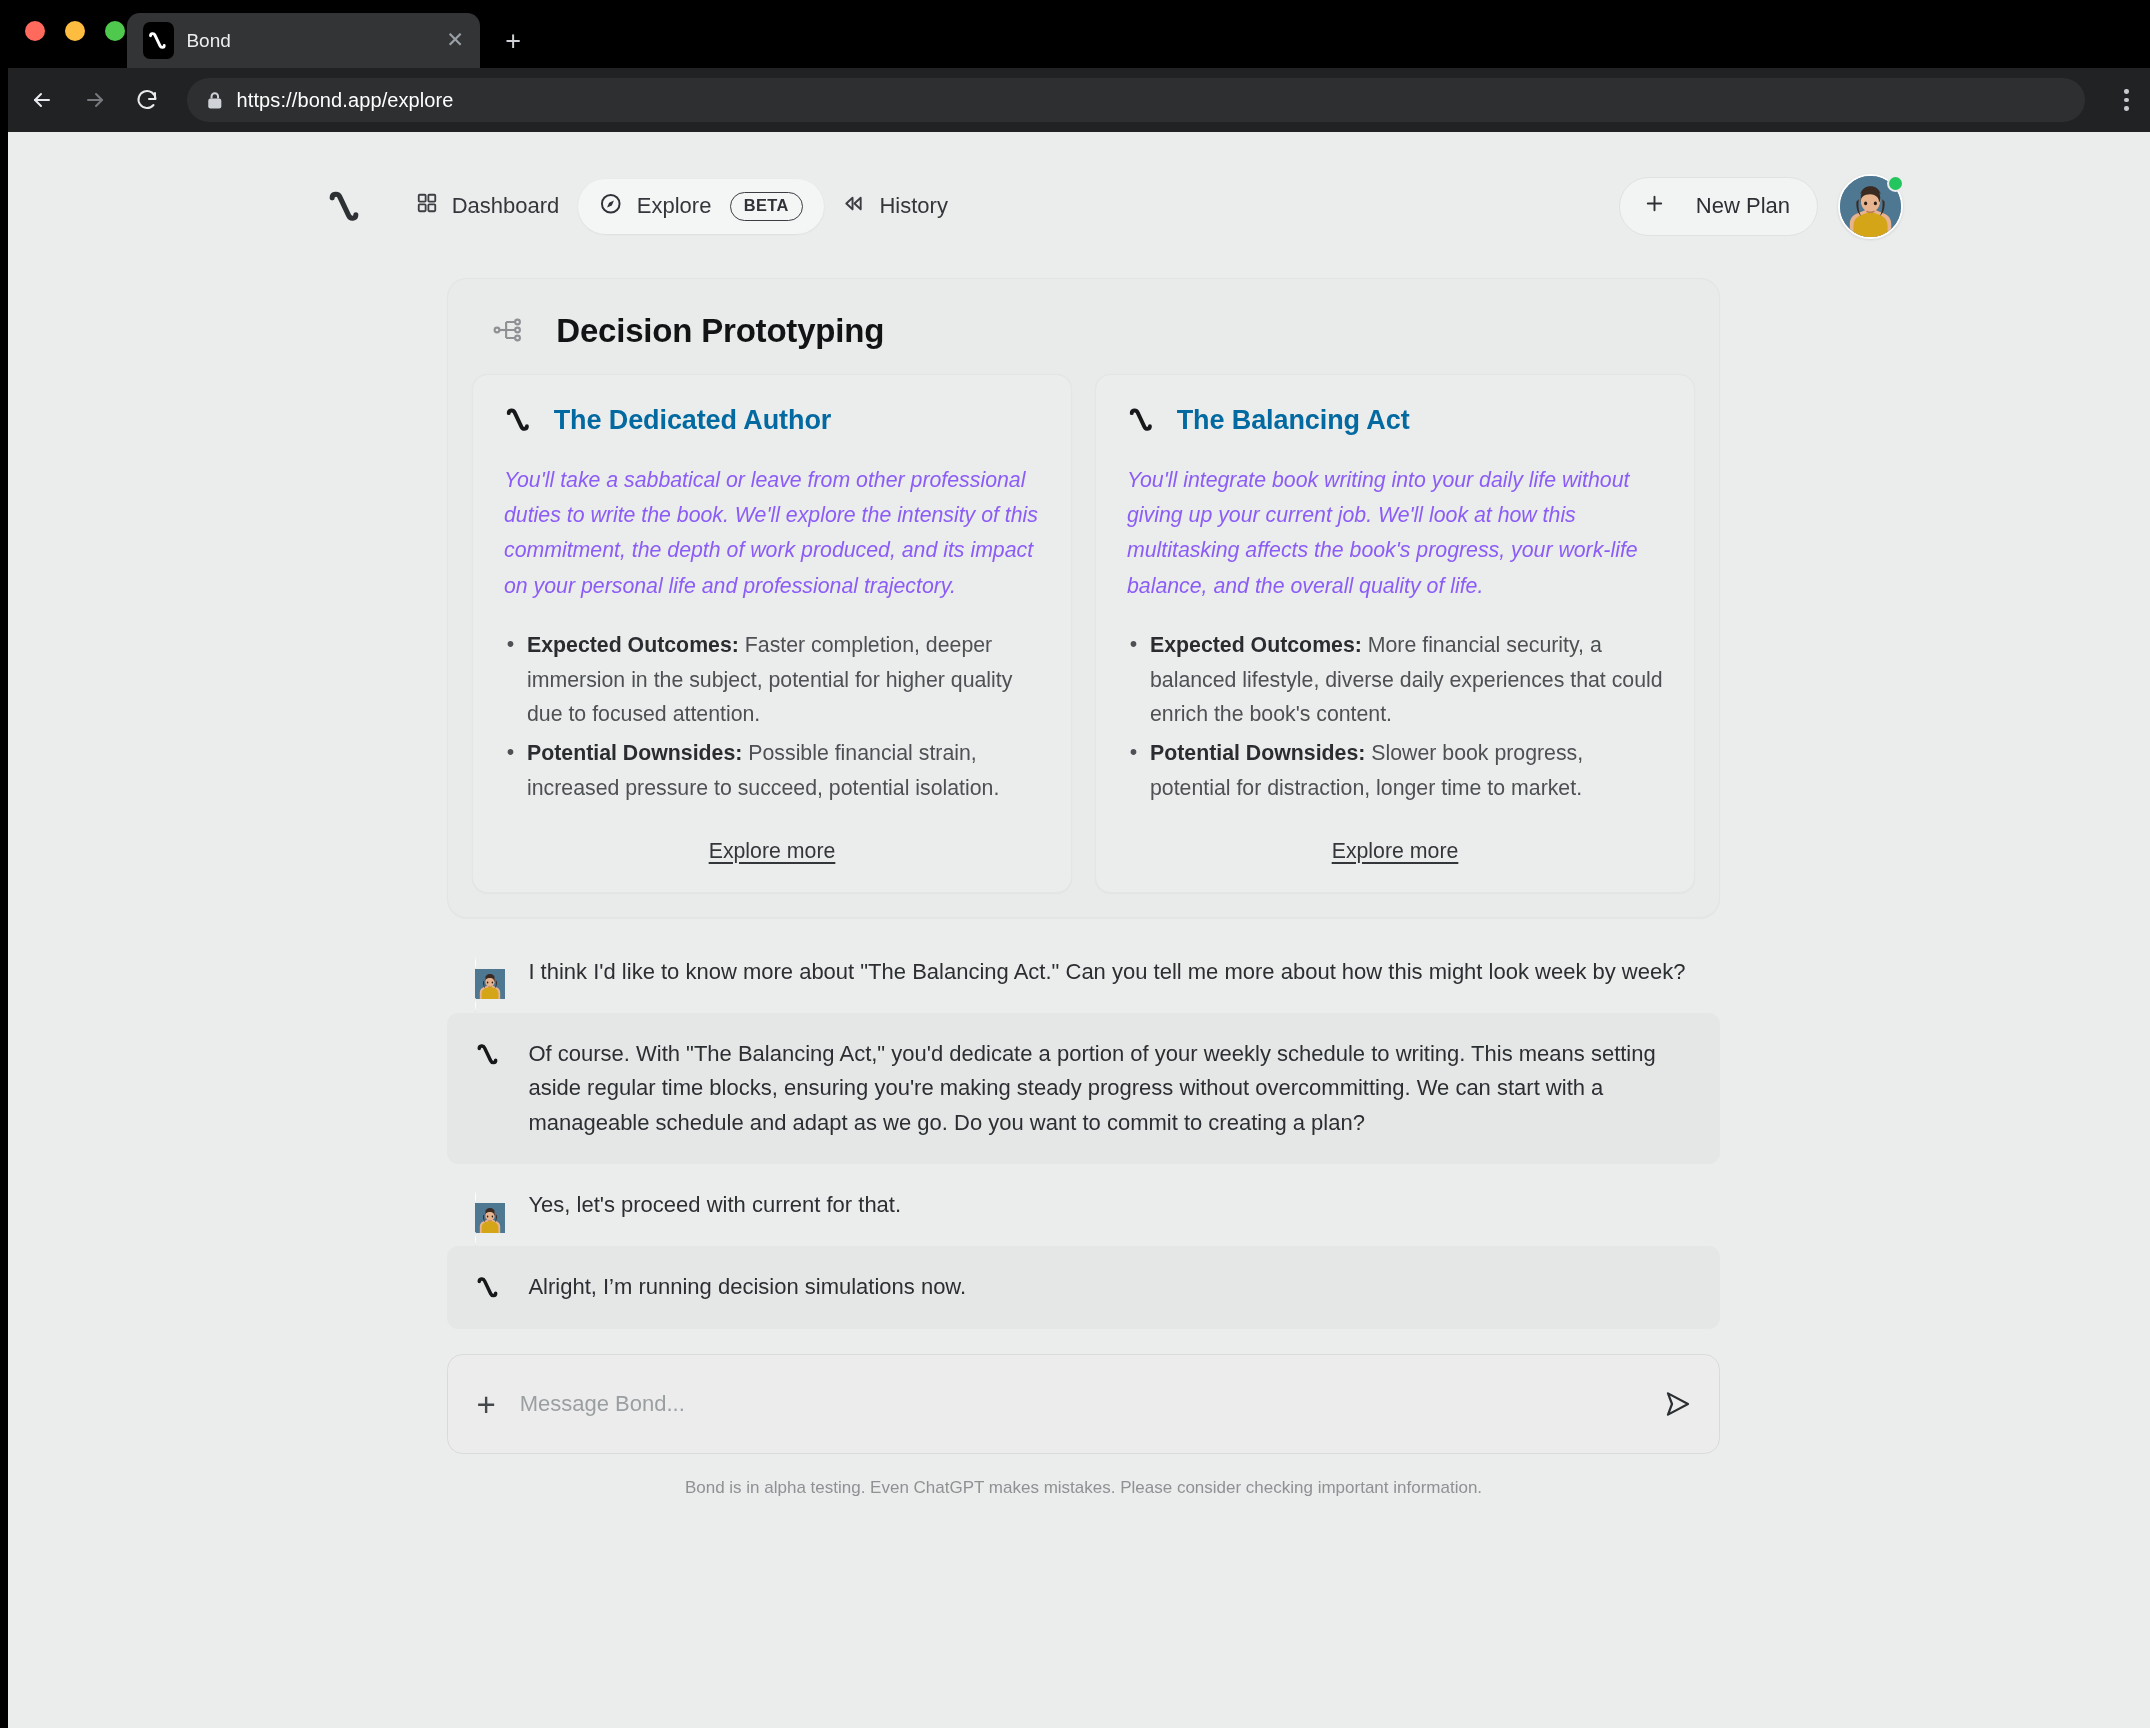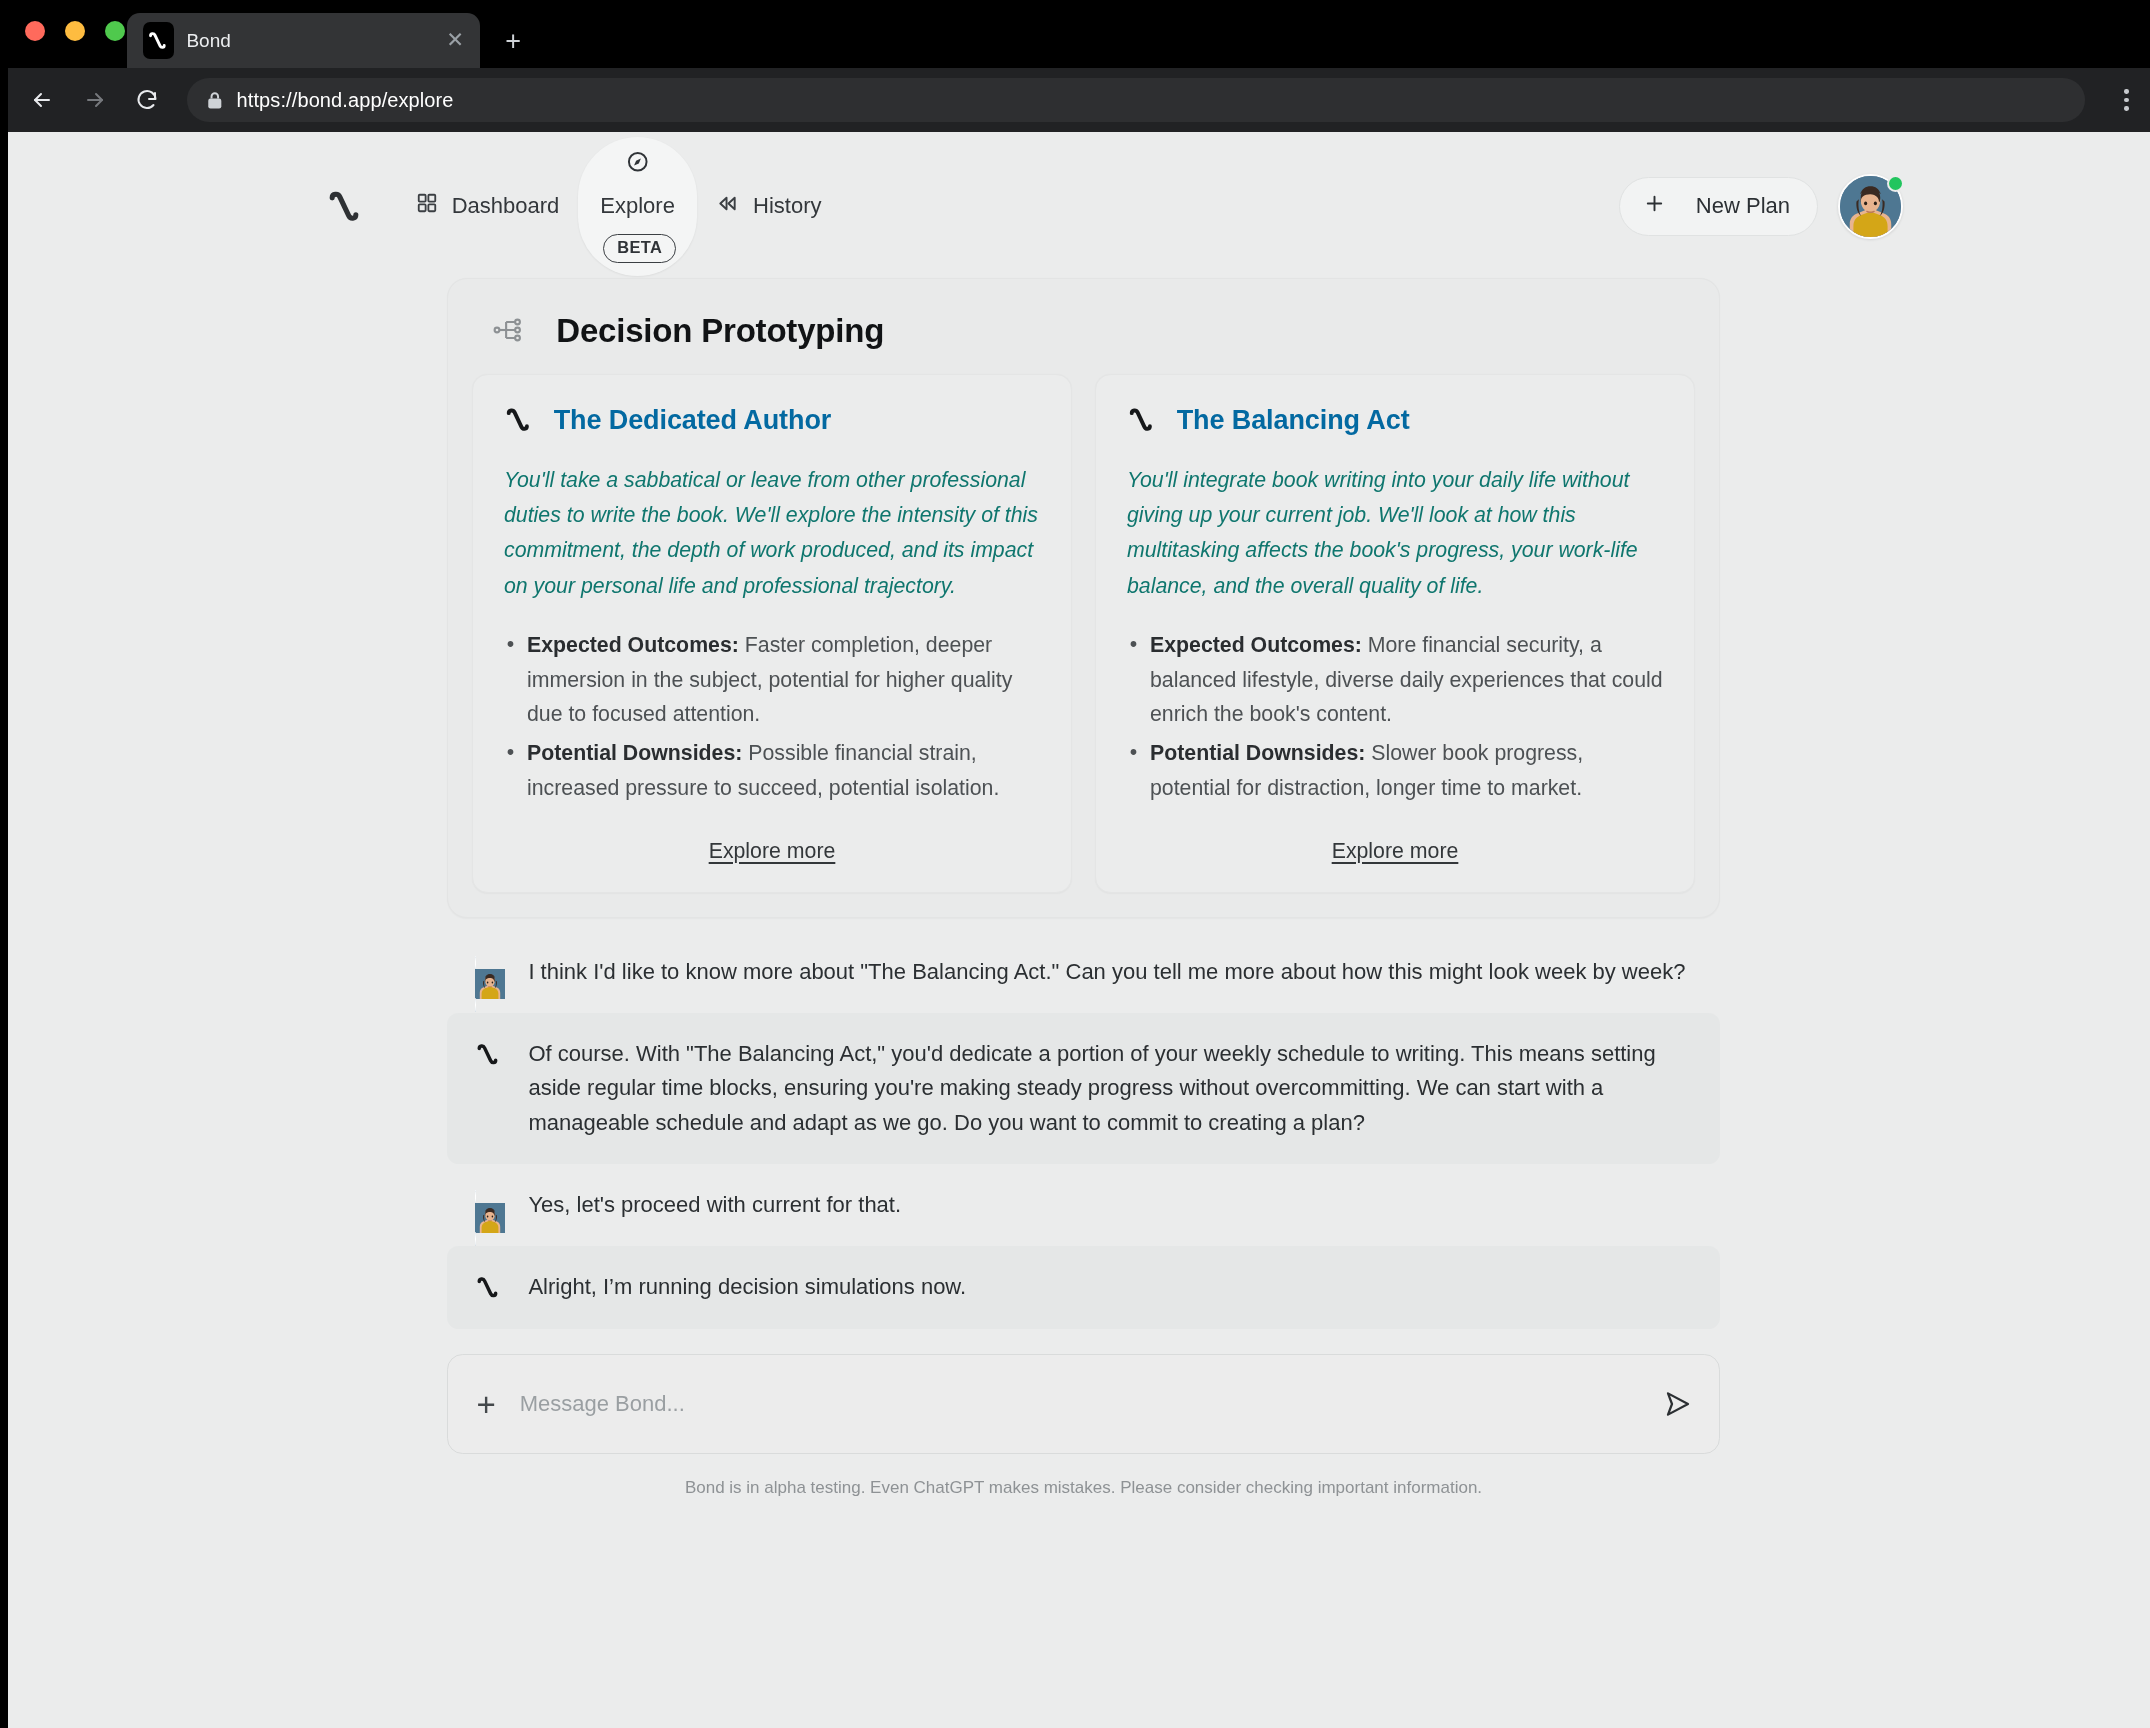--- a/index.html
+++ b/index.html
@@ -50,21 +50,21 @@
   .appbar {
     height: 92px; display: flex; align-items: center; padding: 0 256px 0 313px;
     gap: 0; position: relative; margin-top: 28.4px;
   }
   .brand { width: 46px; display: flex; align-items: center; justify-content: center; margin-right: 30px; }
 
   .navitem {
     display: flex; align-items: center; gap: 14.2px; padding: 12.8px 18.5px;
     border-radius: 710px; color: #33373b; font-size: 22px; cursor: pointer; white-space: nowrap;
   }
-  .navitem.active { background: #f4f5f5; box-shadow: 0 0.7px 2.1px rgba(0,0,0,.07); padding: 12.8px 21.3px; flex-direction: column; }
+  .navitem.active { background: #f4f5f5; box-shadow: 0 0.7px 2.1px rgba(0,0,0,.07); padding: 12.8px 21.3px; }
   .beta-badge {
     border: 1.4px solid #3b3f43; border-radius: 710px; padding: 3.6px 12.8px 5px;
     font-size: 16.4px; font-weight: 700; letter-spacing: 0.4px; color: #2f3337; margin-left: 4.3px;
   }
 
   .appbar-right { margin-left: auto; display: flex; align-items: center; gap: 20px; }
   .newplan {
     display: flex; align-items: center; gap: 30px; background: #f2f3f3;
     border: 1.1px solid #e0e2e2; border-radius: 710px; padding: 14.2px 27px 14.2px 23px;
     font-size: 22px; color: #2c3034; cursor: pointer; white-space: nowrap;
@@ -93,21 +93,21 @@
 
   .cards { display: flex; gap: 23px; }
   .card {
     flex: 1; background: #ebecec; border: 1.1px solid #e4e5e5; border-radius: 15.6px;
     padding: 30px 31px 24px; box-shadow: 0 0.7px 1.4px rgba(0,0,0,.03);
     display: flex; flex-direction: column;
   }
   .card-head { display: flex; align-items: center; gap: 21.3px; margin-bottom: 27px; }
   .card-title { font-size: 27px; font-weight: 700; color: #0369a1; letter-spacing: -0.1px; }
   .card-desc {
-    font-style: italic; font-size: 21.3px; line-height: 1.66; color: #0f766e;
+    font-style: italic; font-size: 21.3px; line-height: 1.66; color: #8b5cf6;
     margin-bottom: 24px;
   }
   .card-list { list-style: none; padding: 0; margin: 0 0 7.1px 0; }
   .card-list li {
     position: relative; padding-left: 23px; font-size: 21.3px; line-height: 1.63;
     color: #4d5154; margin-bottom: 4.3px;
   }
   .card-list li::before {
     content: "•"; position: absolute; left: 2.8px; top: -1.4px; font-size: 21.3px; color: #4d5154;
   }

